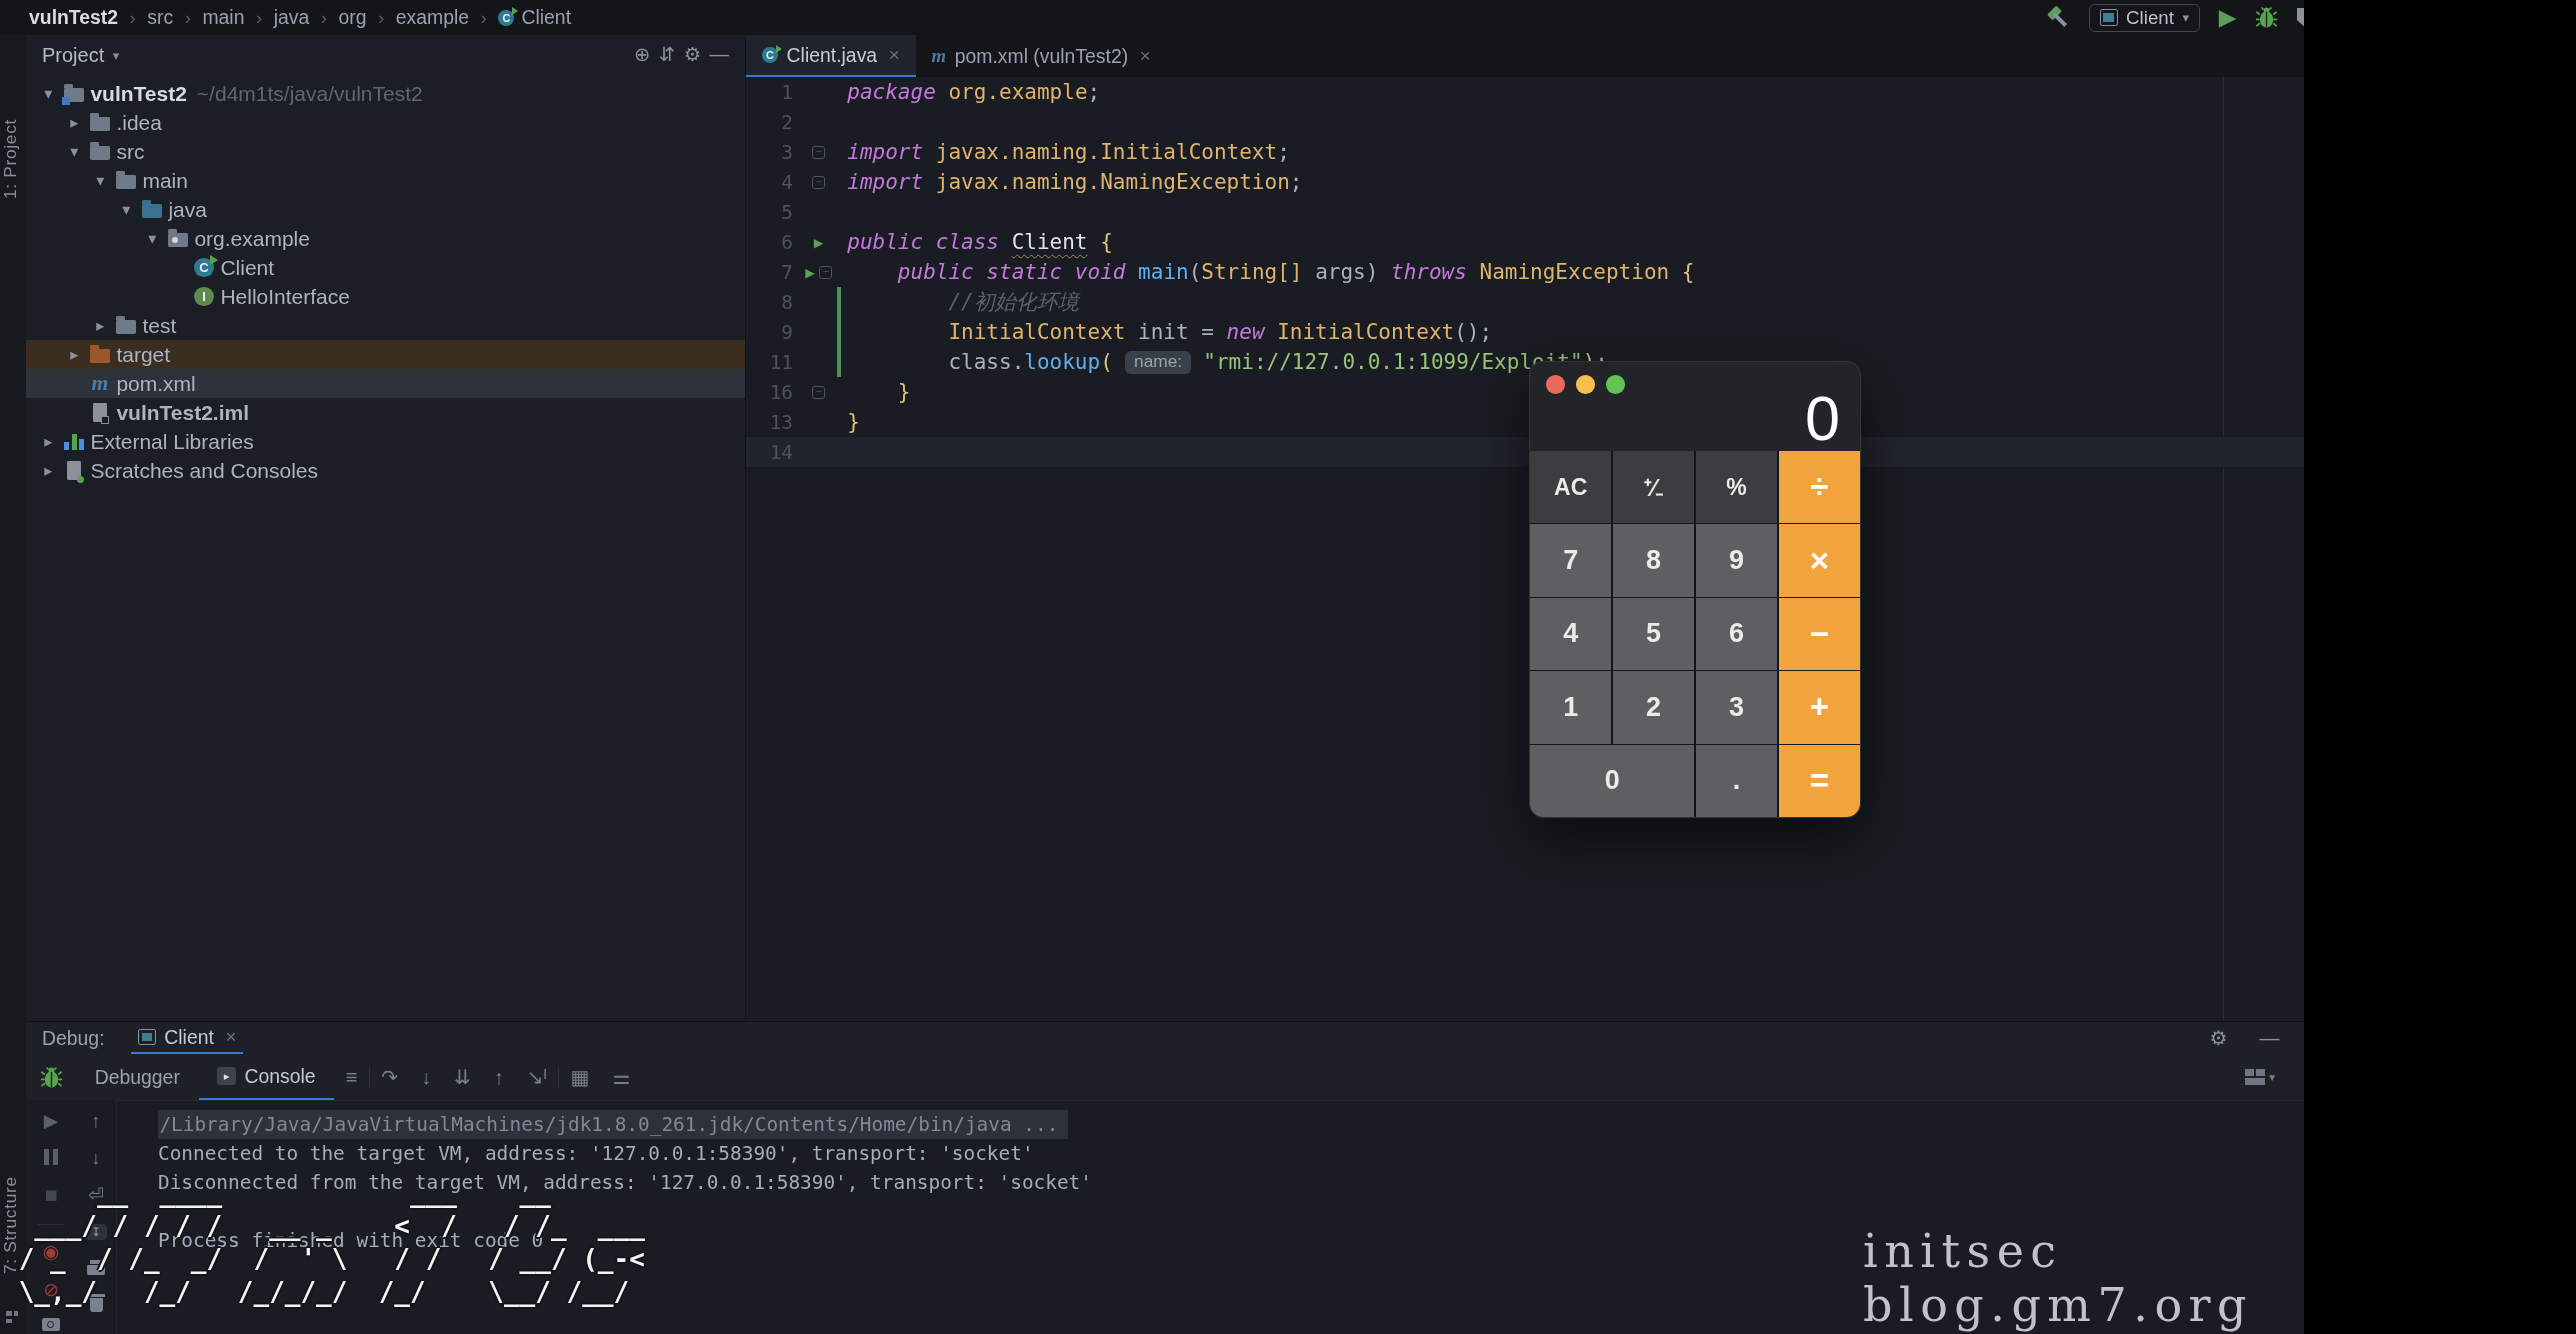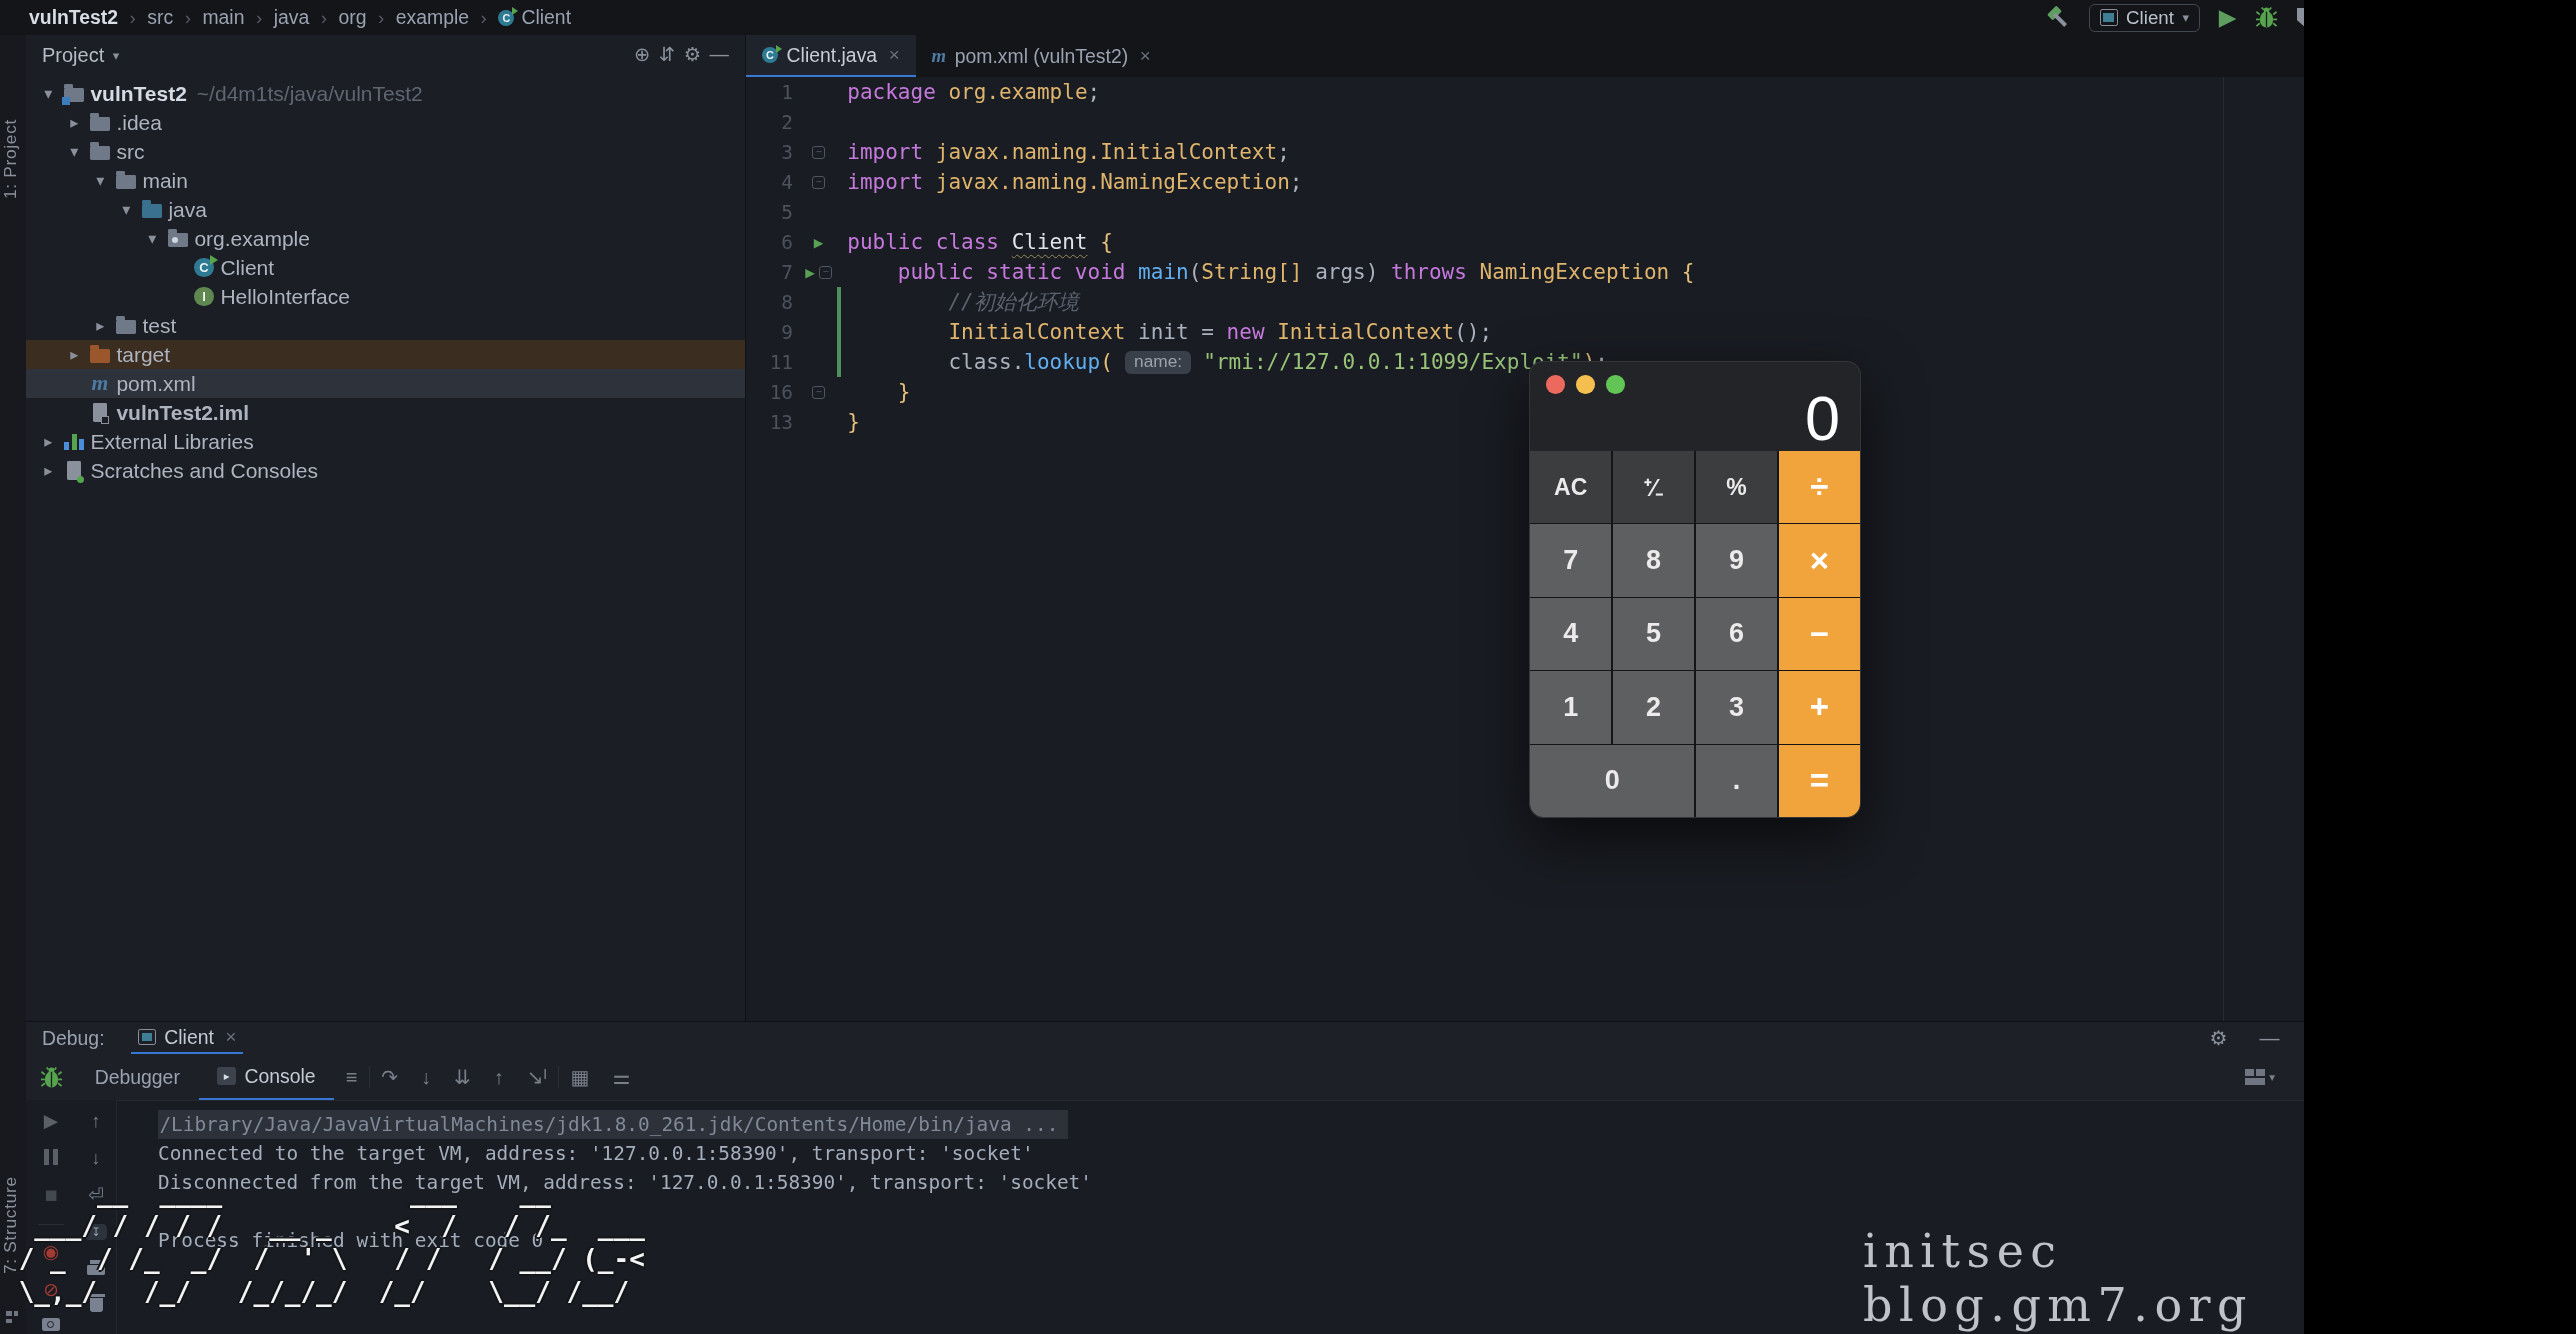--- a/index.html
+++ b/index.html
@@ -103,21 +103,21 @@
   .cl{height:30px;display:flex;align-items:center;position:relative;}
   .cl.caret{background:#20242c;}
   .lnum{width:47px;flex:0 0 47px;text-align:right;padding-right:7.2px;color:#4d525b;font-size:19.4px;}
   .marks{width:37px;flex:0 0 37px;display:flex;align-items:center;justify-content:center;gap:4.3px;}
   .chgbar{width:4.3px;flex:0 0 4.3px;margin-right:5.8px;align-self:stretch;}
   .cl .chgbar.on{background:#4e8f5b;}
   .runtri{color:#5aa055;font-size:16px;}
   .foldbox{width:13px;height:13px;border:1.4px solid #50565f;border-radius:2.9px;color:#50565f;
            font-size:10px;line-height:10px;text-align:center;box-sizing:border-box;}
   .ct{white-space:pre;}
-  .c-k{color:#c679dd;}
+  .c-k{color:#c679dd;font-style:italic;}
   .c-t{color:#dfb46c;}
   .c-f{color:#61afef;}
   .c-s{color:#98c379;}
   .c-c{color:#5c6370;font-style:italic;}
   .c-n{color:#abb2bf;}
   .c-b{color:#e5c07b;}
   .c-u{color:#dfe3ea;text-decoration:underline wavy #9a8a56 1.4px;text-underline-offset:5px;}
   .c-h{display:inline-block;background:#3a4049;color:#9aa2ae;border-radius:5.8px;padding:0.7px 8.6px 2.2px;
        font-family:"Liberation Sans",sans-serif;font-size:17.3px;font-style:normal;vertical-align:middle;}
   .inspect{position:absolute;right:59px;top:7.2px;display:flex;align-items:center;gap:8.6px;font-size:18.7px;color:#9aa2b1;}
@@ -492,20 +492,26 @@
           </span>
           <span class="chgbar"></span>
           <span class="ct"><span class="c-n">    </span><span class="c-b">}</span></span>
         </div>
         <div class="cl">
           <span class="lnum">13</span>
           <span class="marks"></span>
           <span class="chgbar"></span>
           <span class="ct"><span class="c-b">}</span></span>
         </div>
+        <div class="cl caret">
+          <span class="lnum">14</span>
+          <span class="marks"></span>
+          <span class="chgbar"></span>
+          <span class="ct"></span>
+        </div>
       </div>
   </div>
 
   <div class="debug">
     <div class="dhead">
       <span class="dlab">Debug:</span>
       <div class="dtab">
         <span class="win-ic"></span>
         <span>Client</span>
         <span class="tclose">×</span>

